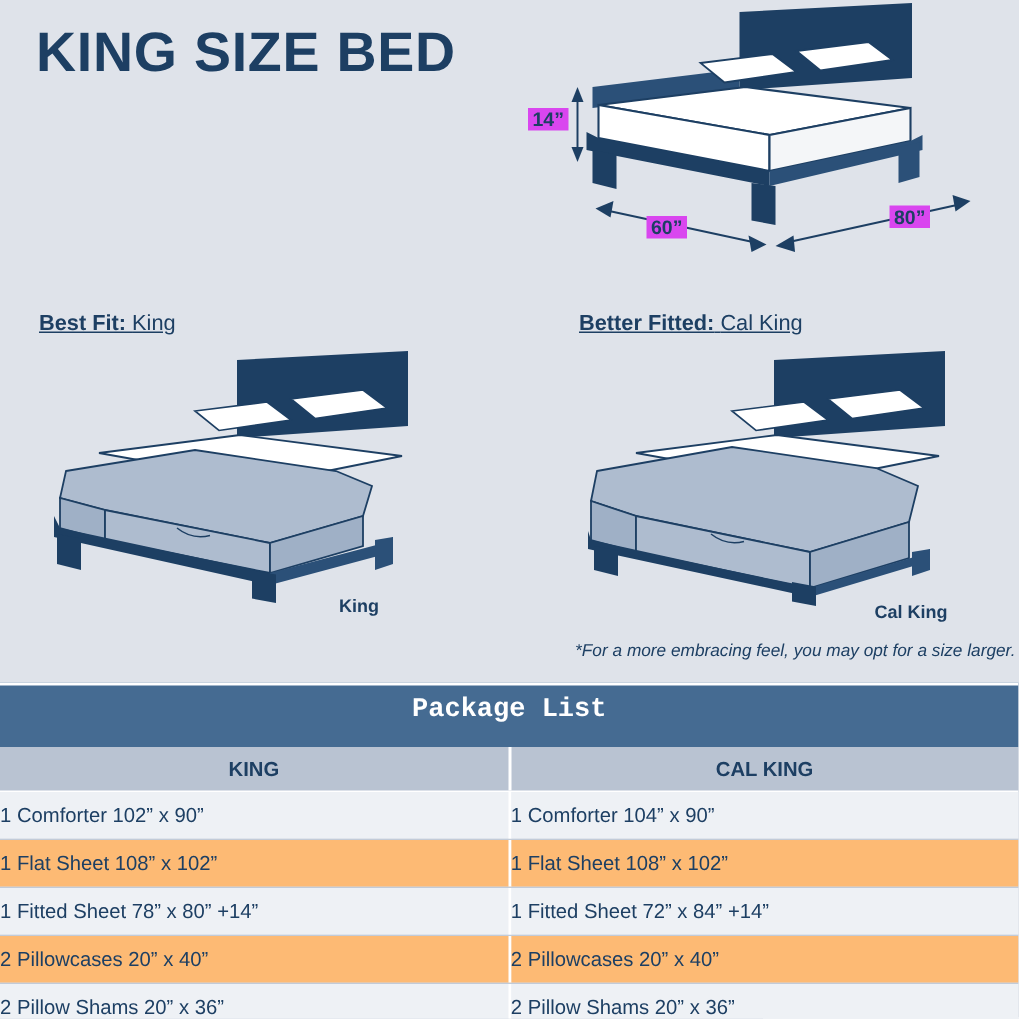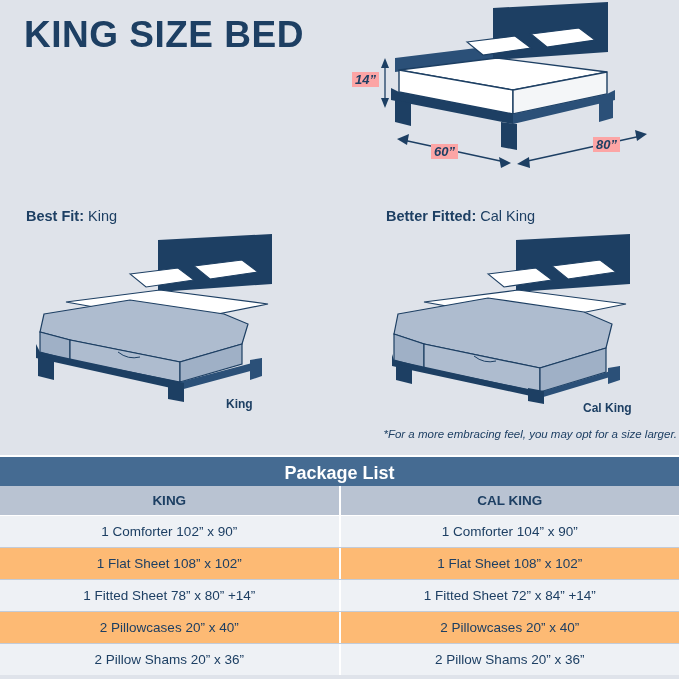--- a/index.html
+++ b/index.html
@@ -22,62 +22,63 @@
   .subtitle{
     position:absolute;left:26px;top:64px;
     font-size:19px;font-weight:bold;color:#1d3f63;
   }
 
   
   .topbed{position:absolute;left:355px;top:0px;width:324px;height:195px;}
 
   .dimlabel{
     position:absolute;font-size:13px;font-weight:bold;color:#1d3f63;
-    background:#fca5a5;padding:0 3px;font-style:italic;
+    background:#d946ef;padding:0 3px;
   }
 
   
   .sec-label{
-    position:absolute;font-size:14.5px;color:#1d3f63;
+    position:absolute;font-size:14.5px;color:#1d3f63;text-decoration:underline;
   }
   .sec-label b{font-weight:bold;}
 
   .bedname{
     position:absolute;font-size:12px;font-weight:bold;color:#1d3f63;
   }
 
   .footnote{
     position:absolute;right:2px;top:428px;
     font-size:11.5px;color:#1d3f63;font-style:italic;
   }
 
   
   .table{
     position:absolute;left:0;top:455px;width:679px;
   }
   .pkg-header{
     background:#456b92;color:#ffffff;
     text-align:center;font-size:18px;font-weight:bold;
-    padding:6px 0 2px 0;
+    padding:6px 0 15px 0;
     border-top:2px solid #ffffff;
+    font-family:Liberation Mono, monospace;
   }
   .colhead{
     display:flex;background:#b9c3d2;border-bottom:1px solid #ffffff;
   }
   .colhead > div{
     flex:1;text-align:center;font-size:13.5px;font-weight:bold;
     color:#1d3f63;padding:7px 0 7px 0;
   }
   .colhead > div:first-child{border-right:2px solid #ffffff;}
   .row{
     display:flex;border-bottom:1px solid #c2cbd8;
   }
   .row:last-child{border-bottom:none;}
   .row > div{
-    flex:1;text-align:center;font-size:13.5px;color:#1d3f63;
+    flex:1;font-size:13.5px;color:#1d3f63;
     padding:8px 0 8px 0;background:#eef1f5;
   }
   .row > div:first-child{border-right:2px solid #ffffff;}
   .row.alt > div{background:#fdba74;}
 </style>
 </head>
 <body>
 
 <div id="root">
 

